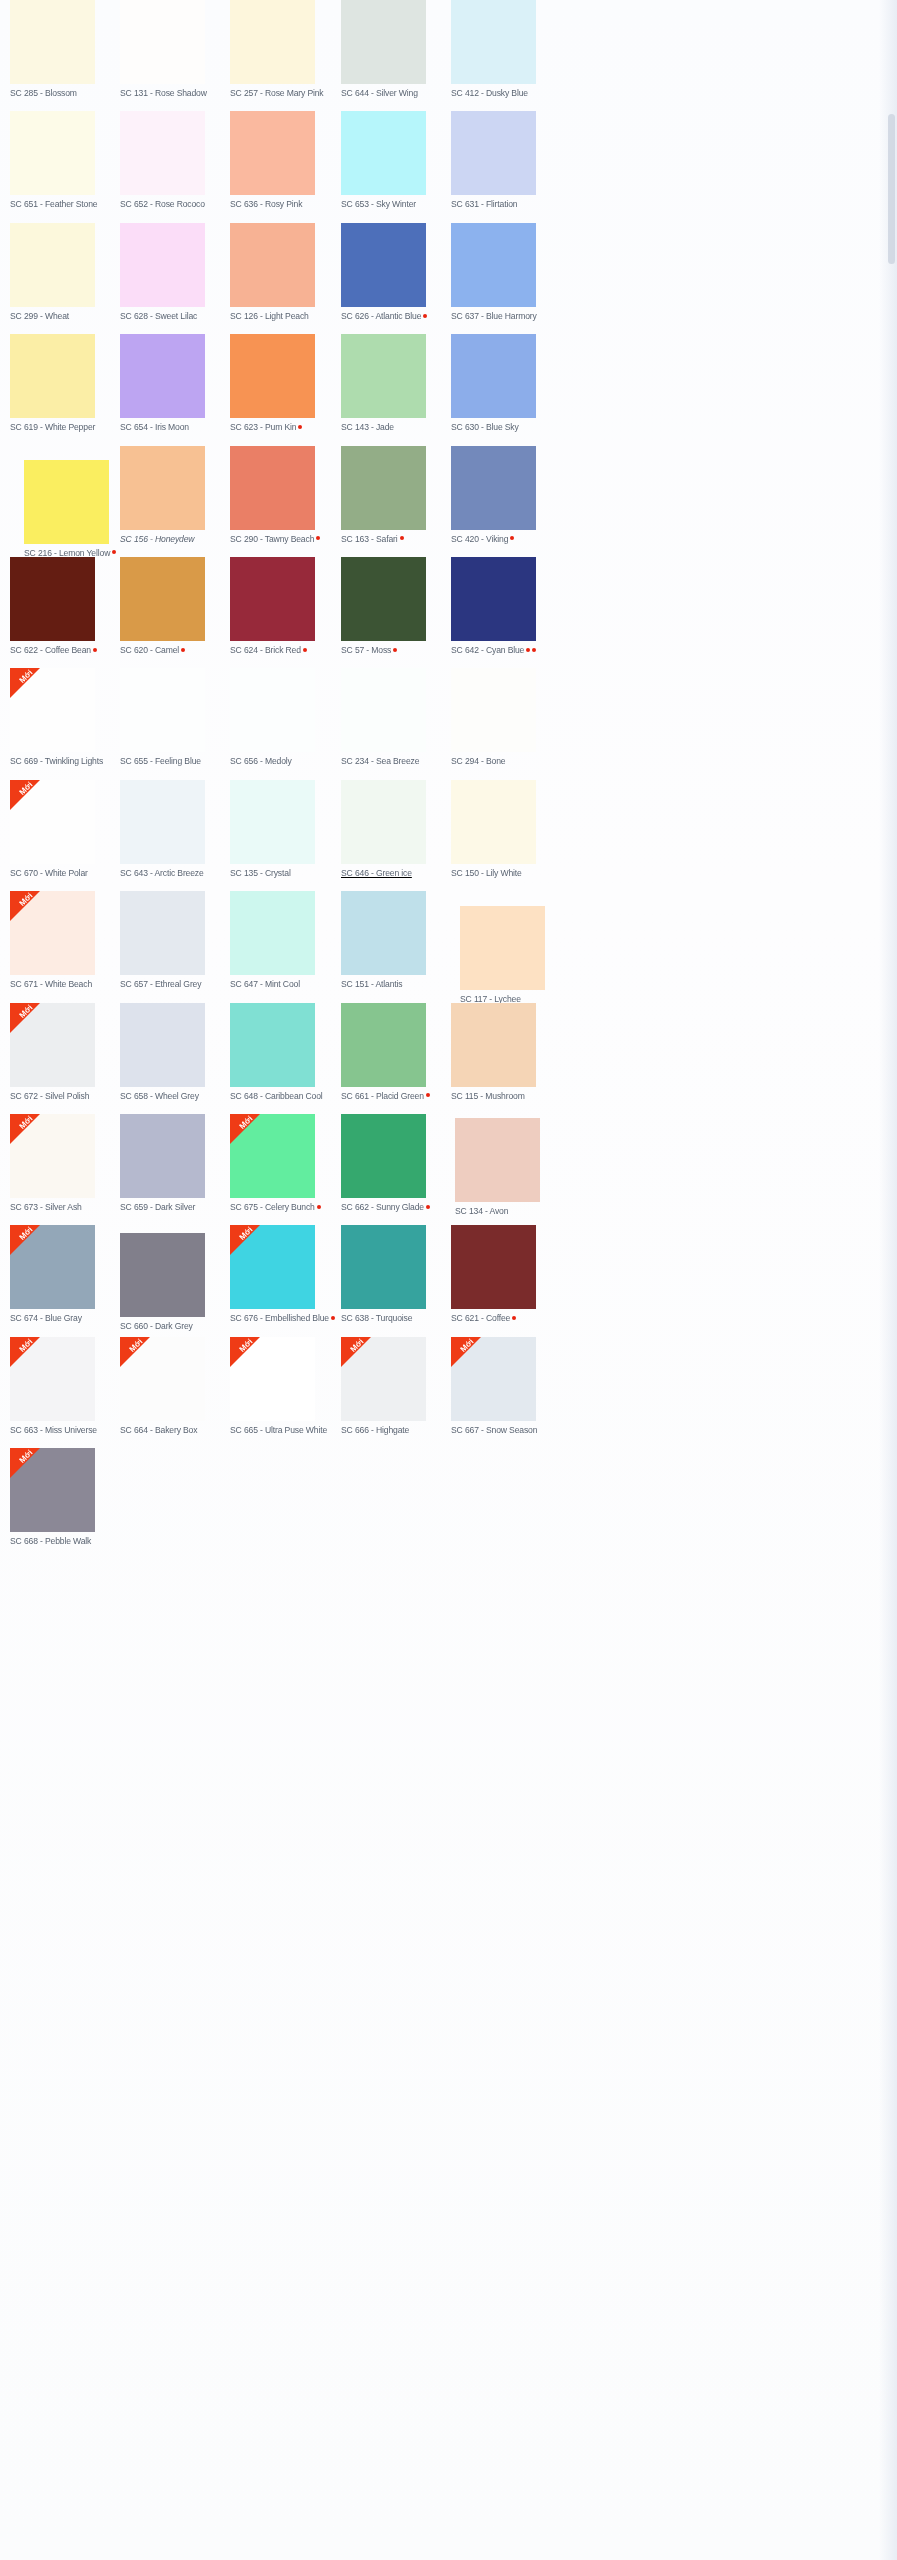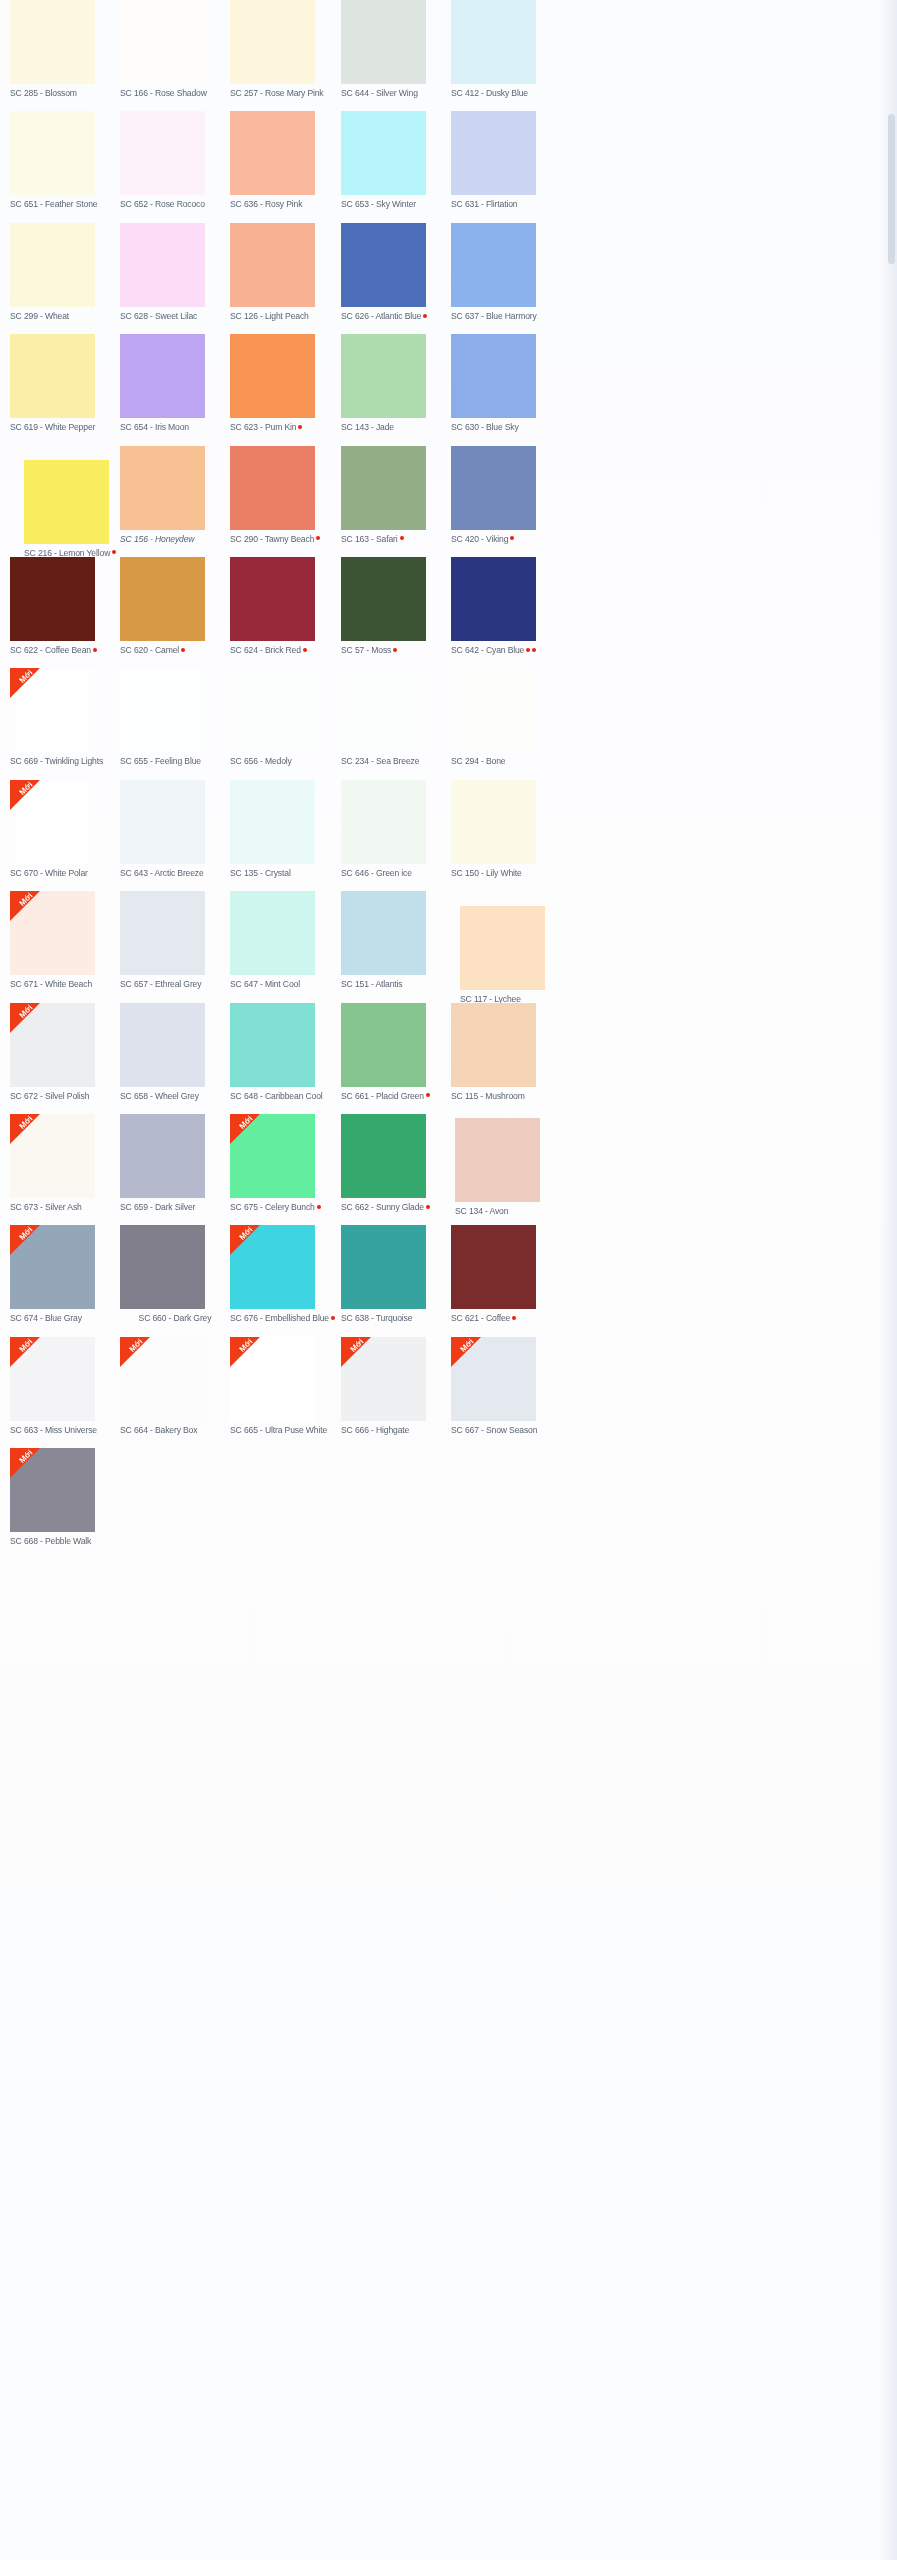--- a/index.html
+++ b/index.html
@@ -139,21 +139,21 @@
       <div class="cell" title="SC 285 - Blossom" style="position: absolute; left: 10px; top: 0px; margin: 0px;">
         <div class="swatch-wrap">
           <div class="swatch" style="background: rgb(252, 248, 226);"></div>
         </div>
         <div class="label">SC 285 - Blossom</div>
       </div>
       <div class="cell" title="SC 166 - Rose Shadow" style="position: absolute; left: 120px; top: 0px; margin: 0px;">
         <div class="swatch-wrap">
           <div class="swatch" style="background: rgb(254, 253, 252);"></div>
         </div>
-        <div class="label">SC 166 - Rose Shadow</div>
+        <div class="label">SC 131 - Rose Shadow</div>
       </div>
       <div class="cell" title="SC 257 - Rose Mary Pink" style="position: absolute; left: 230px; top: 0px; margin: 0px;">
         <div class="swatch-wrap">
           <div class="swatch" style="background: rgb(253, 246, 220);"></div>
         </div>
         <div class="label">SC 257 - Rose Mary Pink</div>
       </div>
       <div class="cell" title="SC 644 - Silver Wing" style="position: absolute; left: 341px; top: 0px; margin: 0px;">
         <div class="swatch-wrap">
           <div class="swatch" style="background: rgb(222, 229, 225);"></div>
@@ -375,21 +375,21 @@
           <div class="swatch" style="background: rgb(238, 244, 248);"></div>
         </div>
         <div class="label">SC 643 - Arctic Breeze</div>
       </div>
       <div class="cell" title="SC 135 - Crystal" style="position: absolute; left: 230px; top: 0px; margin: 0px;">
         <div class="swatch-wrap">
           <div class="swatch" style="background: rgb(234, 250, 248);"></div>
         </div>
         <div class="label">SC 135 - Crystal</div>
       </div>
-      <div class="cell" title="SC 646 - Green ice" style="position: absolute; left: 341px; top: 0px; margin: 0px;">
+      <div class="cell" title="SC 646 - Green ice" style="position: absolute; left: 341px; top: 0px; margin: 0px; text-decoration: underline;">
         <div class="swatch-wrap">
           <div class="swatch" style="background: rgb(241, 248, 241);"></div>
         </div>
         <div class="label">SC 646 - Green ice</div>
       </div>
       <div class="cell" title="SC 150 - Lily White" style="position: absolute; left: 451px; top: 0px; margin: 0px;">
         <div class="swatch-wrap">
           <div class="swatch" style="background: rgb(253, 249, 231);"></div>
         </div>
         <div class="label">SC 150 - Lily White</div>
@@ -501,21 +501,21 @@
     </div>
     <div class="row" style="position: absolute; left: 0px; top: 1225.4px;">
       <div class="cell" title="SC 674 - Blue Gray" style="position: absolute; left: 10px; top: 0px; margin: 0px;">
         <div class="swatch-wrap">
           <div class="swatch" style="background: rgb(147, 167, 184);"></div>
           <div class="ribbon"></div>
           <div class="ribbon-text">Mới</div>
         </div>
         <div class="label">SC 674 - Blue Gray</div>
       </div>
-      <div class="cell" title="SC 660 - Dark Grey" style="position: absolute; left: 120px; top: 0px; margin: 0px; text-align: center;">
+      <div class="cell" title="SC 660 - Dark Grey" style="position: absolute; left: 120px; top: 8px; margin: 0px;">
         <div class="swatch-wrap">
           <div class="swatch" style="background: rgb(129, 127, 139);"></div>
         </div>
         <div class="label">SC 660 - Dark Grey</div>
       </div>
       <div class="cell" title="SC 676 - Embellished Blue" style="position: absolute; left: 230px; top: 0px; margin: 0px;">
         <div class="swatch-wrap">
           <div class="swatch" style="background: rgb(63, 212, 226);"></div>
           <div class="ribbon"></div>
           <div class="ribbon-text">Mới</div>

